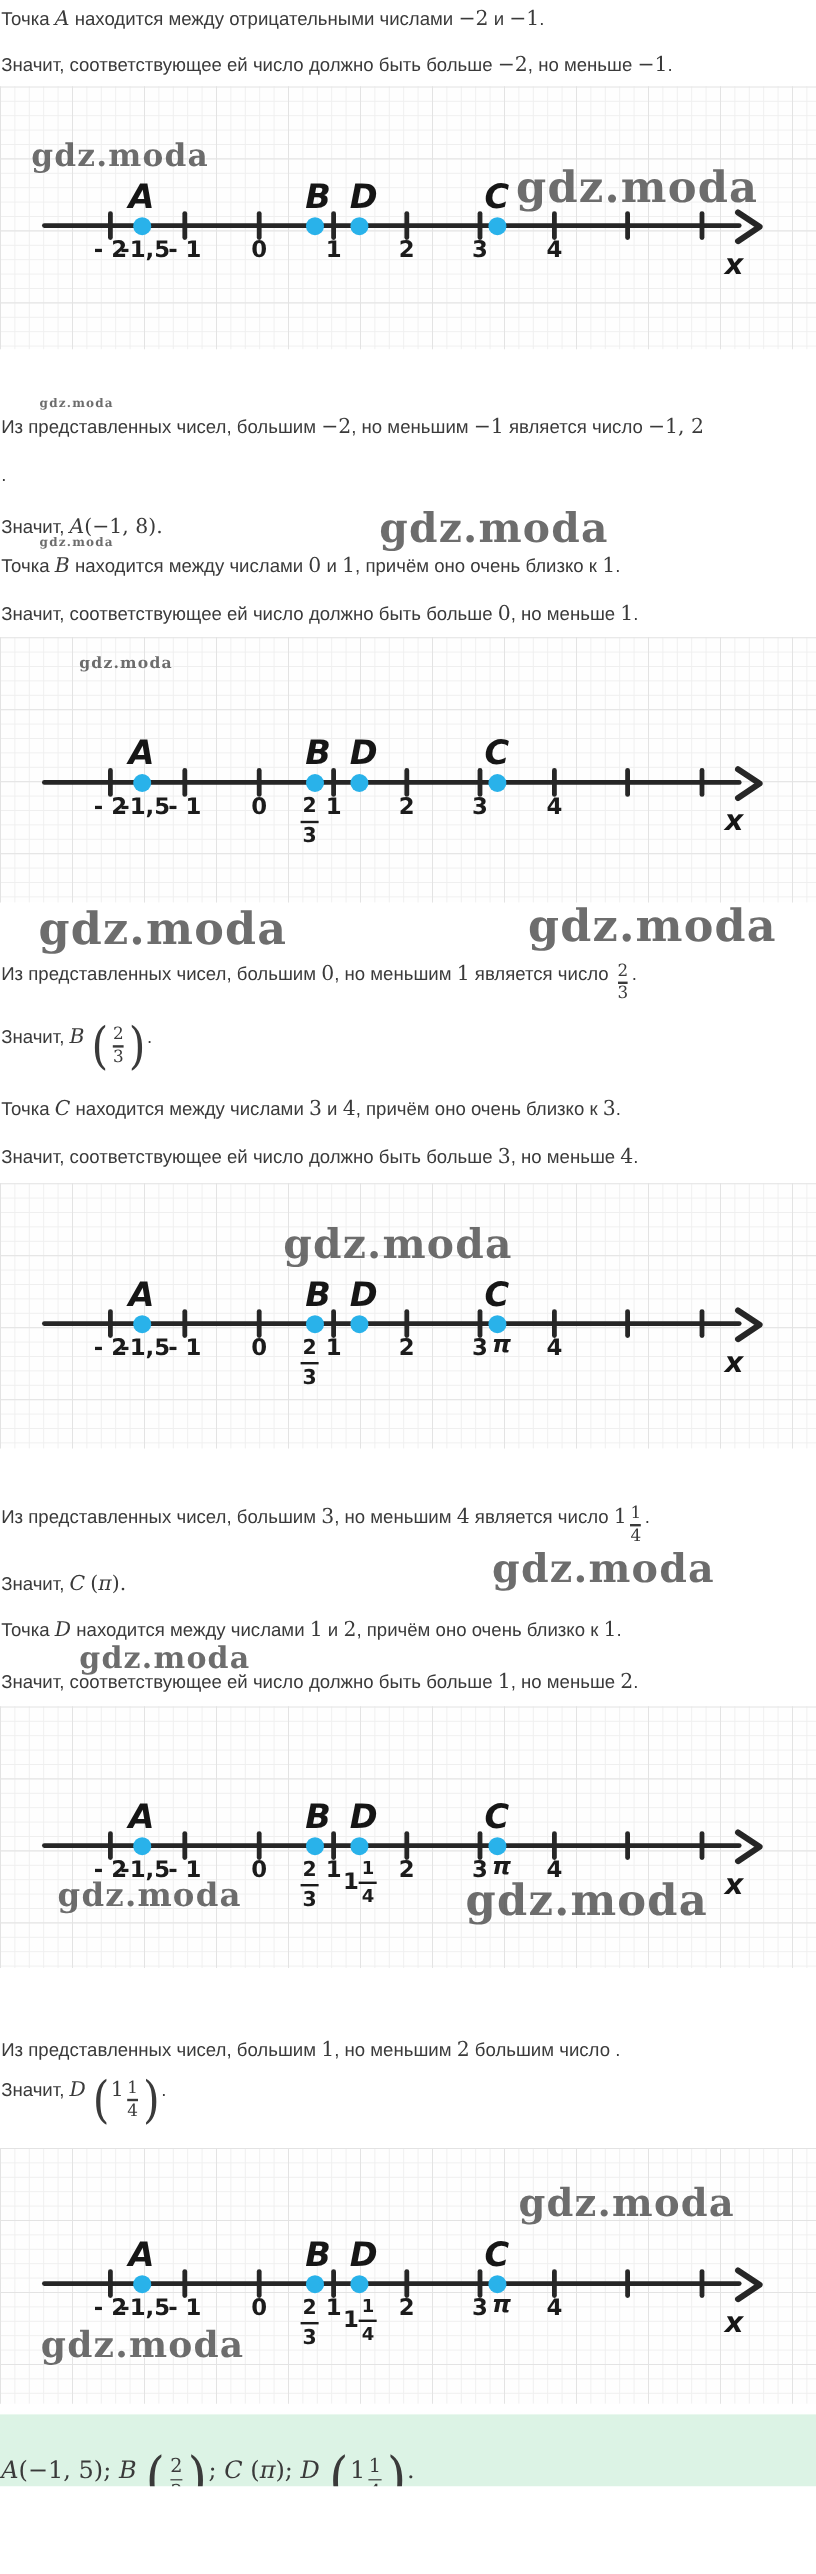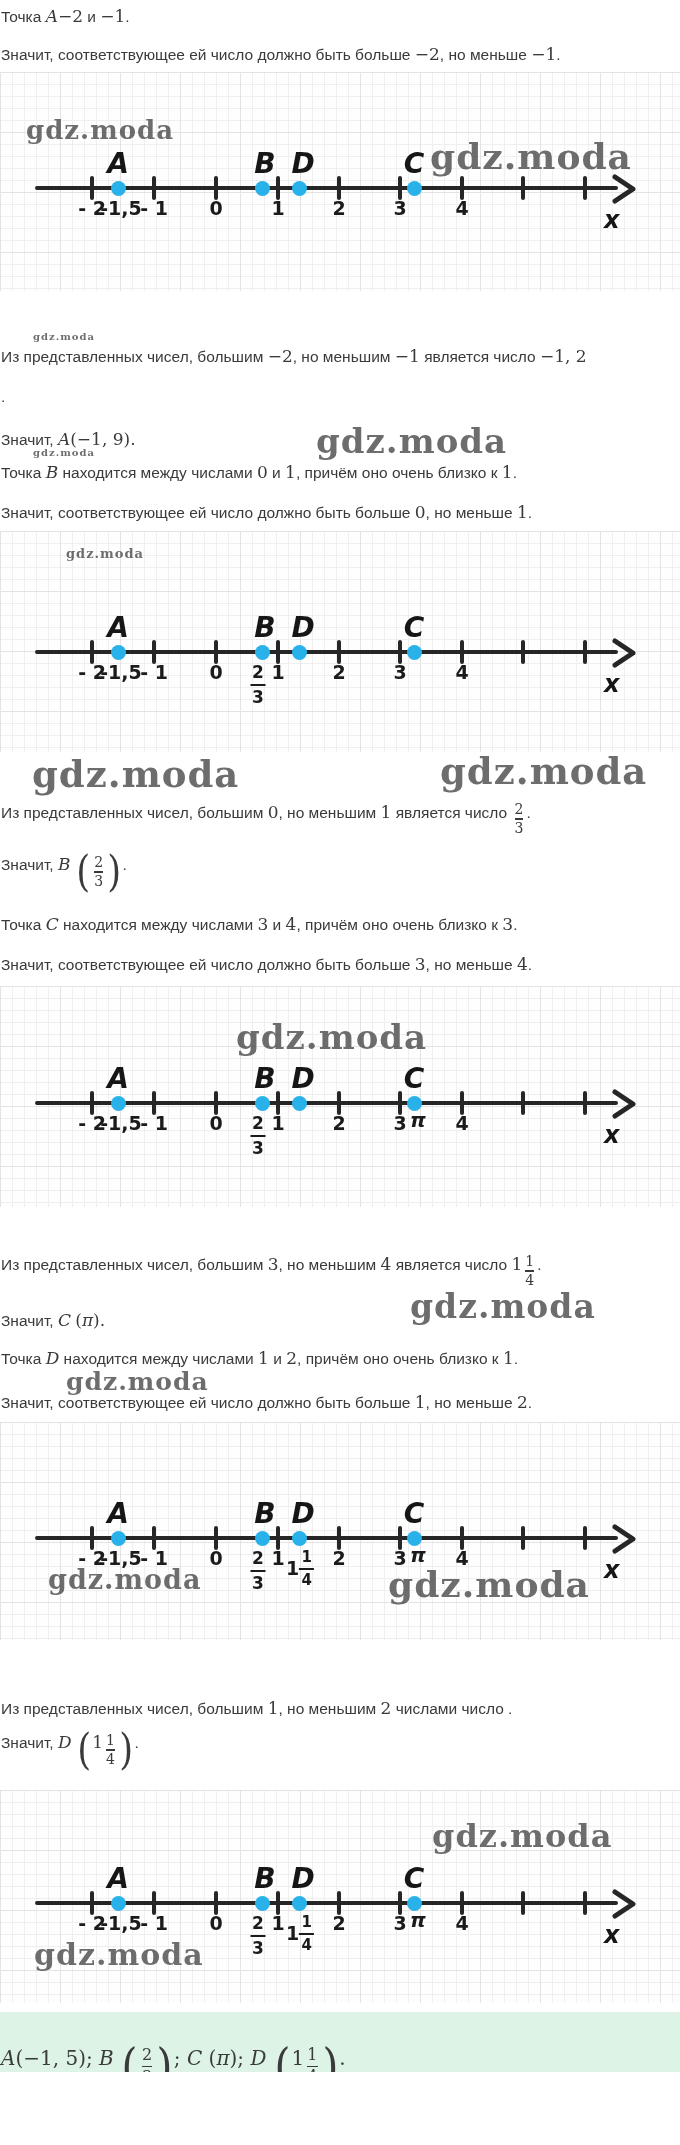--- a/index.html
+++ b/index.html
@@ -47,20 +47,21 @@
   .arrow{position:absolute;}
   .answer{position:absolute;left:0;width:680px;}
 </style>
 </head>
 <body>
 
 <div class="page" id="page">
     <div class="par" style="top: 6px; left: 1px;">
       <span class="t">Точка </span>
       <span class="mi">A</span>
+      <span class="t"> находится между отрицательными числами </span>
       <span class="mn">−2</span>
       <span class="t"> и </span>
       <span class="mn">−1</span>
       <span class="t">.</span>
     </div>
     <div class="par" style="top: 44px; left: 1px;">
       <span class="t">Значит, соответствующее ей число должно быть больше </span>
       <span class="mn">−2</span>
       <span class="t">, но меньше </span>
       <span class="mn">−1</span>
@@ -73,21 +74,21 @@
       <span class="mn">−1</span>
       <span class="t"> является число </span>
       <span class="mn">−1, 2</span>
     </div>
     <div class="par" style="top: 388px; left: 1px;">
       <span class="t">.</span>
     </div>
     <div class="par" style="top: 429px; left: 1px;">
       <span class="t">Значит, </span>
       <span class="mi">A</span>
-      <span class="mn">(−1, 9).</span>
+      <span class="mn">(−1, 8).</span>
     </div>
     <div class="par" style="top: 462px; left: 1px;">
       <span class="t">Точка </span>
       <span class="mi">B</span>
       <span class="t"> находится между числами </span>
       <span class="mn">0</span>
       <span class="t"> и </span>
       <span class="mn">1</span>
       <span class="t">, причём оно очень близко к </span>
       <span class="mn">1</span>
@@ -170,21 +171,21 @@
       <span class="mn">1</span>
       <span class="t">, но меньше </span>
       <span class="mn">2</span>
       <span class="t">.</span>
     </div>
     <div class="par" style="top: 1698px; left: 1px;">
       <span class="t">Из представленных чисел, большим </span>
       <span class="mn">1</span>
       <span class="t">, но меньшим </span>
       <span class="mn">2</span>
-      <span class="t"> числами число .</span>
+      <span class="t"> большим число .</span>
     </div>
     <div class="par" style="top: 1732px; left: 1px;">
       <span class="t">Значит, </span>
       <span class="mi">D</span>
       <span class="t"> </span>
       <span class="bigp">(</span>
       <span class="mn">1</span>
       <span class="vfrac"><span class="fn">1</span><span class="fb"></span><span class="fd">4</span></span>
       <span class="bigp">)</span>
       <span class="t">.</span>

